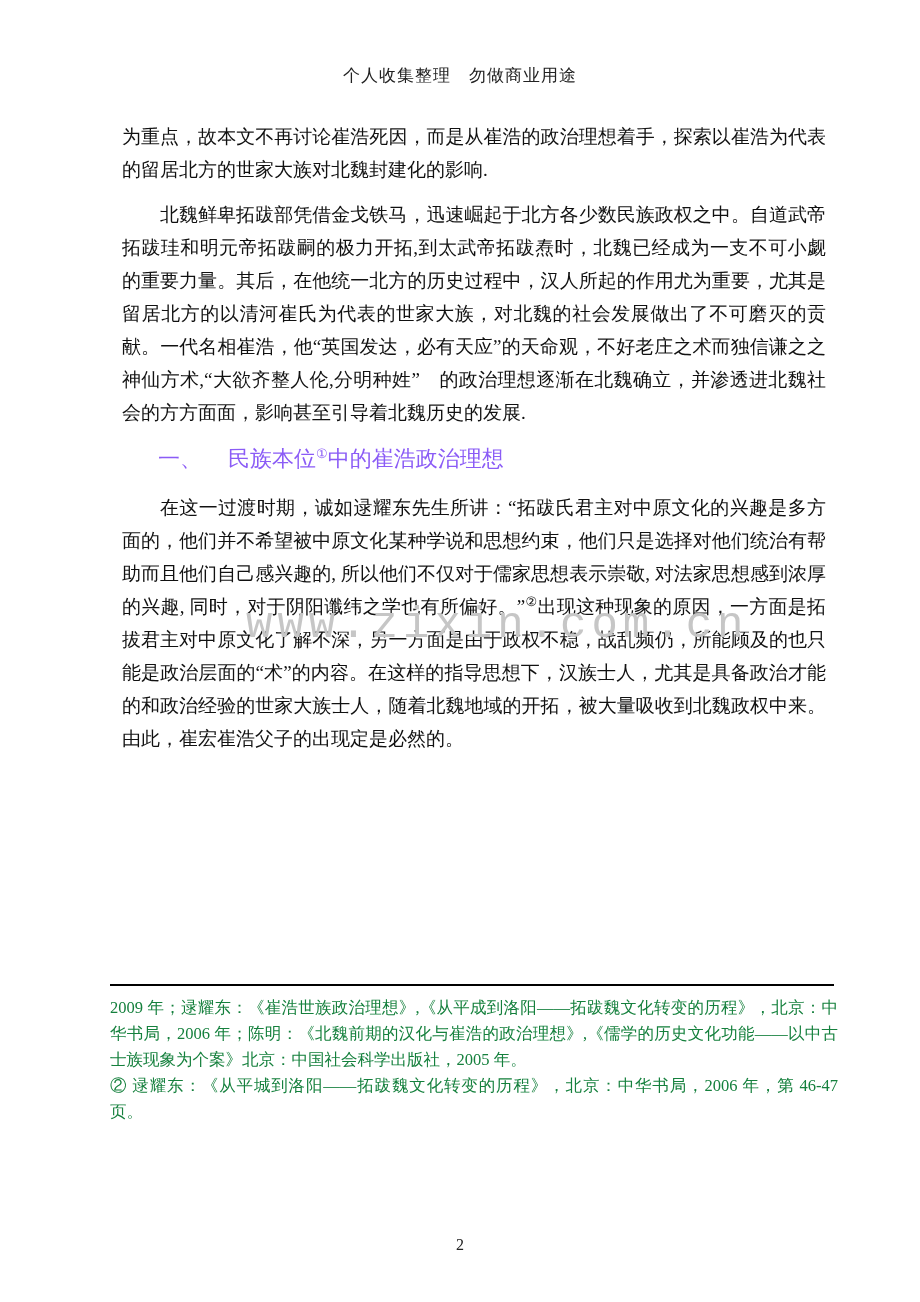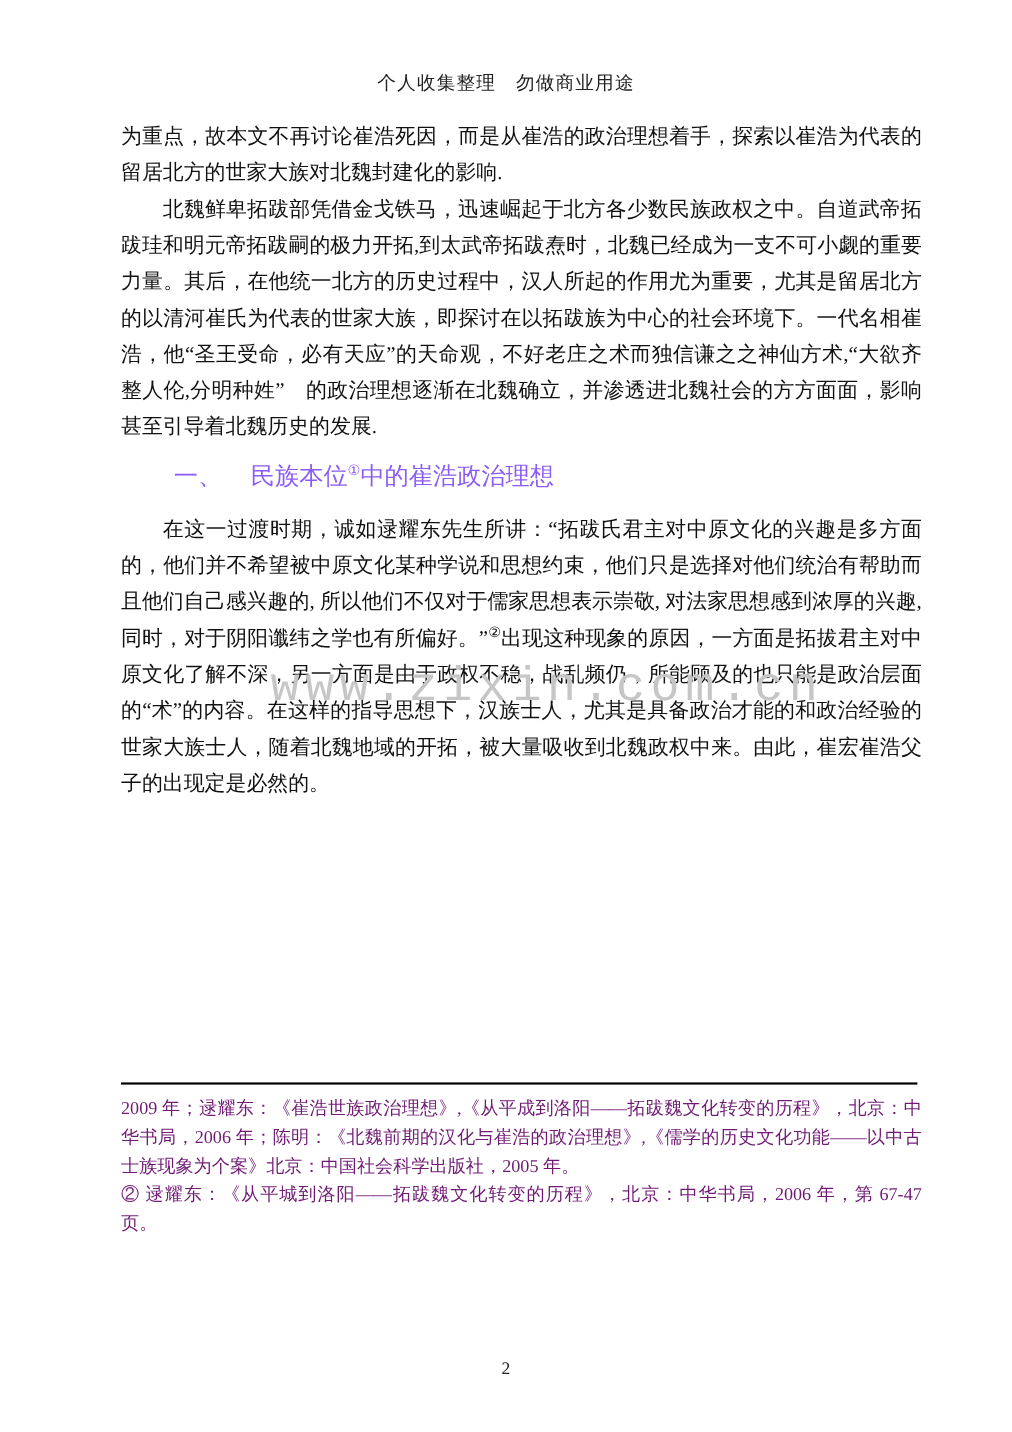--- a/index.html
+++ b/index.html
@@ -23,21 +23,21 @@
     letter-spacing: 1px;
     color: #222;
   }
   .content {
     position: absolute;
     top: 108px;
     left: 110px;
     width: 728px;
   }
   p.body {
-    margin: 0;
+    margin: 12px;
     font-size: 19px;
     line-height: 33px;
     text-align: justify;
     text-indent: 2em;
     text-justify: inter-ideograph;
   }
   p.body.no-indent { text-indent: 0; }
   h2.heading {
     margin: 10px 0 14px 0;
     padding-left: 48px;
@@ -74,21 +74,21 @@
     width: 724px;
     height: 0;
     margin-bottom: 9px;
   }
   p.fn {
     margin: 0;
     font-size: 16.5px;
     line-height: 26px;
     text-align: justify;
     text-justify: inter-ideograph;
-    color: #701a75;
+    color: #15803d;
   }
   .page-number {
     position: absolute;
     top: 1236px;
     left: 0;
     right: 0;
     text-align: center;
     font-size: 16px;
     color: #222;
   }
@@ -97,33 +97,33 @@
 <body>
 
 <div class="page">
 
   <div class="header-notice">个人收集整理　勿做商业用途</div>
 
   <div class="content">
 
     <p class="body no-indent">为重点，故本文不再讨论崔浩死因，而是从崔浩的政治理想着手，探索以崔浩为代表的留居北方的世家大族对北魏封建化的影响.</p>
 
-    <p class="body">北魏鲜卑拓跋部凭借金戈铁马，迅速崛起于北方各少数民族政权之中。自道武帝拓跋珪和明元帝拓跋嗣的极力开拓,到太武帝拓跋焘时，北魏已经成为一支不可小觑的重要力量。其后，在他统一北方的历史过程中，汉人所起的作用尤为重要，尤其是留居北方的以清河崔氏为代表的世家大族，即探讨在以拓跋族为中心的社会环境下。一代名相崔浩，他“圣王受命，必有天应”的天命观，不好老庄之术而独信谦之之神仙方术,“大欲齐整人伦,分明种姓”　的政治理想逐渐在北魏确立，并渗透进北魏社会的方方面面，影响甚至引导着北魏历史的发展.</p>
+    <p class="body">北魏鲜卑拓跋部凭借金戈铁马，迅速崛起于北方各少数民族政权之中。自道武帝拓跋珪和明元帝拓跋嗣的极力开拓,到太武帝拓跋焘时，北魏已经成为一支不可小觑的重要力量。其后，在他统一北方的历史过程中，汉人所起的作用尤为重要，尤其是留居北方的以清河崔氏为代表的世家大族，对北魏的社会发展做出了不可磨灭的贡献。一代名相崔浩，他“英国发达，必有天应”的天命观，不好老庄之术而独信谦之之神仙方术,“大欲齐整人伦,分明种姓”　的政治理想逐渐在北魏确立，并渗透进北魏社会的方方面面，影响甚至引导着北魏历史的发展.</p>
 
     <h2 class="heading"><span class="h-num">一、</span><span>民族本位</span><sup class="fnref">①</sup><span>中的崔浩政治理想</span></h2>
 
 
     <p class="body"><span>在这一过渡时期，诚如逯耀东先生所讲：“拓跋氏君主对中原文化的兴趣是多方面的，他们并不希望被中原文化某种学说和思想约束，他们只是选择对他们统治有帮助而且他们自己感兴趣的, 所以他们不仅对于儒家思想表示崇敬, 对法家思想感到浓厚的兴趣, 同时，对于阴阳谶纬之学也有所偏好。”</span><sup class="fnref">②</sup><span>出现这种现象的原因，一方面是拓拔君主对中原文化了解不深，另一方面是由于政权不稳，战乱频仍，所能顾及的也只能是政治层面的“术”的内容。在这样的指导思想下，汉族士人，尤其是具备政治才能的和政治经验的世家大族士人，随着北魏地域的开拓，被大量吸收到北魏政权中来。由此，崔宏崔浩父子的出现定是必然的。</span></p>
 
 
   </div>
 
   <div class="watermark">www.zixin.com.cn</div>
 
   <div class="footnotes">
     <div class="footnote-separator"></div>
     <p class="fn">2009 年；逯耀东：《崔浩世族政治理想》,《从平成到洛阳——拓跋魏文化转变的历程》，北京：中华书局，2006 年；陈明：《北魏前期的汉化与崔浩的政治理想》,《儒学的历史文化功能——以中古士族现象为个案》北京：中国社会科学出版社，2005 年。</p>
-    <p class="fn">② 逯耀东：《从平城到洛阳——拓跋魏文化转变的历程》，北京：中华书局，2006 年，第 67-47 页。</p>
+    <p class="fn">② 逯耀东：《从平城到洛阳——拓跋魏文化转变的历程》，北京：中华书局，2006 年，第 46-47 页。</p>
   </div>
 
   <div class="page-number">2</div>
 
 </div>
 
 </body></html>

